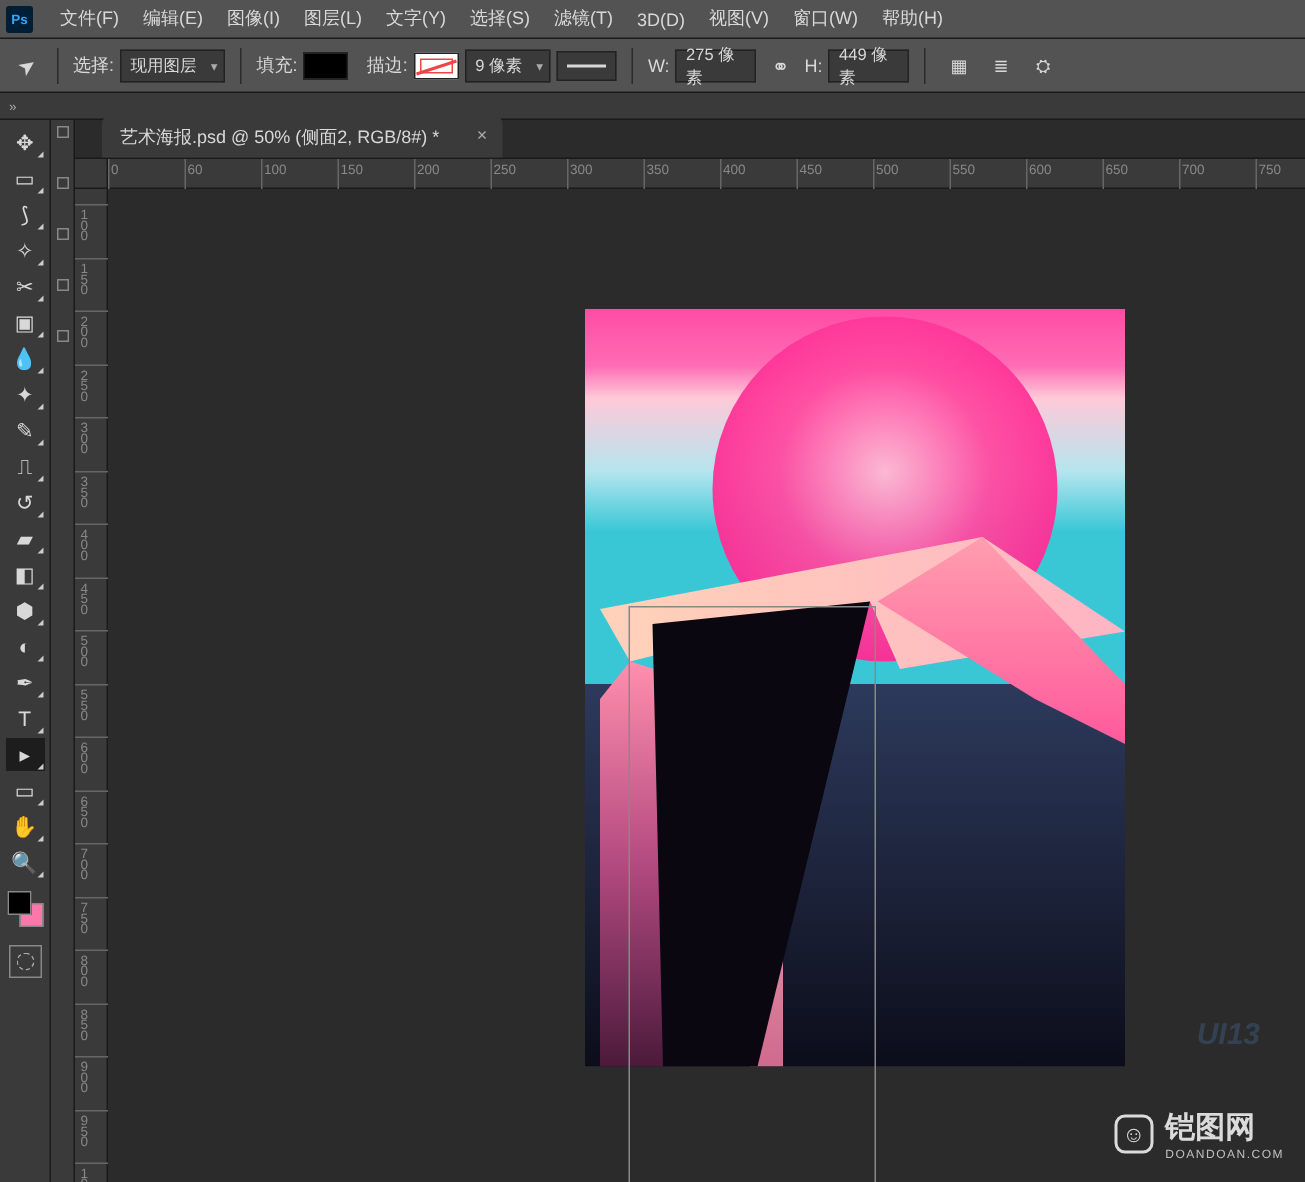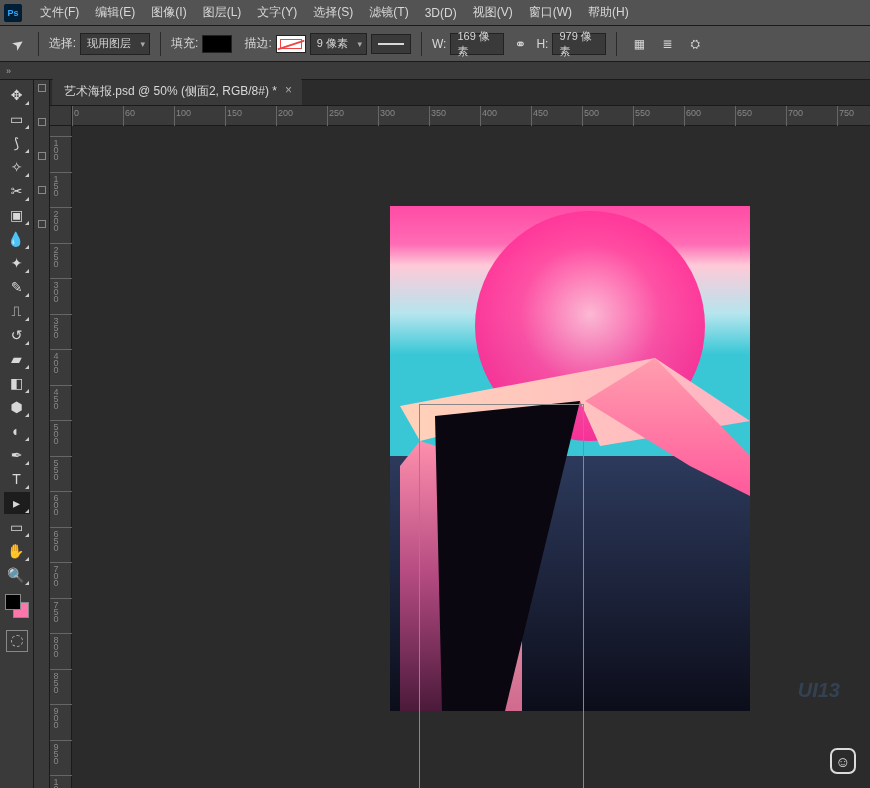--- a/index.html
+++ b/index.html
@@ -58,21 +58,21 @@
   .qmask{width:22px;height:22px;border:1px solid #888;display:flex;align-items:center;justify-content:center;margin-top:10px;}
   .qmask::before{content:"";width:10px;height:10px;border-radius:50%;border:1px dashed #aaa;}
 
   
   .panelstrip{width:16px;background:#3a3a3a;border-right:1px solid var(--border);display:flex;flex-direction:column;align-items:center;padding-top:4px;gap:26px;}
   .panelstrip .dot{width:8px;height:8px;border:1px solid #888;font-size:8px;}
 
   
   .content{flex:1;display:flex;flex-direction:column;min-width:0;min-height:0;}
   .tabbar{height:26px;background:#2b2b2b;display:flex;align-items:flex-end;border-bottom:1px solid var(--border);}
-  .doc-tab{background:#3a3a3a;color:#d8d8d8;font-size:12px;padding:5px 10px 5px 12px;border-top-left-radius:4px;border-top-right-radius:4px;display:flex;align-items:flex-start;gap:8px;margin-left:2px;}
+  .doc-tab{background:#3a3a3a;color:#d8d8d8;font-size:12px;padding:5px 10px 5px 12px;border-top-left-radius:4px;border-top-right-radius:4px;display:flex;align-items:flex-start;gap:25px;margin-left:18px;}
   .doc-tab .close{font-size:12px;color:#aaa;}
   
   .canvas-wrap{flex:1;position:relative;background:#2b2b2b;overflow:hidden;}
   
   .ruler-h{position:absolute;left:22px;top:0;right:0;height:20px;background:var(--ruler-bg);border-bottom:1px solid var(--border);z-index:5;}
   .ruler-v{position:absolute;left:0;top:20px;width:22px;bottom:0;background:var(--ruler-bg);border-right:1px solid var(--border);z-index:5;}
   .ruler-corner{position:absolute;left:0;top:0;width:22px;height:20px;background:var(--ruler-bg);border-right:1px solid var(--border);border-bottom:1px solid var(--border);z-index:6;}
   .ruler-h .tick{position:absolute;top:0;width:1px;height:20px;background:#666;}
   .ruler-h .ticklabel{position:absolute;top:2px;font-size:9px;color:var(--ruler-fg);}
   .ruler-v .tick{position:absolute;left:0;height:1px;width:22px;background:#666;}
@@ -117,24 +117,24 @@
     <span class="label">填充:</span>
     <div class="swatch"></div>
     <span class="label" style="margin-left:8px">描边:</span>
     <div class="swatch stroke"></div>
     <div class="combo" style="min-width:50px">9 像素</div>
     <div class="style-line">
         <span></span>
       </div>
     <div class="sep"></div>
     <span class="label">W:</span>
-    <div class="input-sm">169 像素</div>
+    <div class="input-sm">275 像素</div>
     <span class="icon-btn link-icon"></span>
     <span class="label">H:</span>
-    <div class="input-sm">979 像素</div>
+    <div class="input-sm">449 像素</div>
     <div class="sep"></div>
     <div class="icon-btn">▦</div>
     <div class="icon-btn">≣</div>
     <div class="icon-btn">⛭</div>
   </div>
 
   <div class="subbar">
     <span class="chev">»</span>
   </div>
 
@@ -312,18 +312,22 @@
             <polygon points="45,210 190,195 115,505 52,505" fill="#0b0711"></polygon>
           </svg>
 
           <div class="select-box"></div>
 
           <div class="watermark2">
             <span>UI13</span>
           </div>
           <div class="watermark">
             <span class="mask">☺</span>
+            <div>
+              <span>铠图网</span>
+              <small>DOANDOAN.COM</small>
+            </div>
           </div>
         </div>
       </div>
     </div>
   </div>
 </div>
 
 </body></html>

